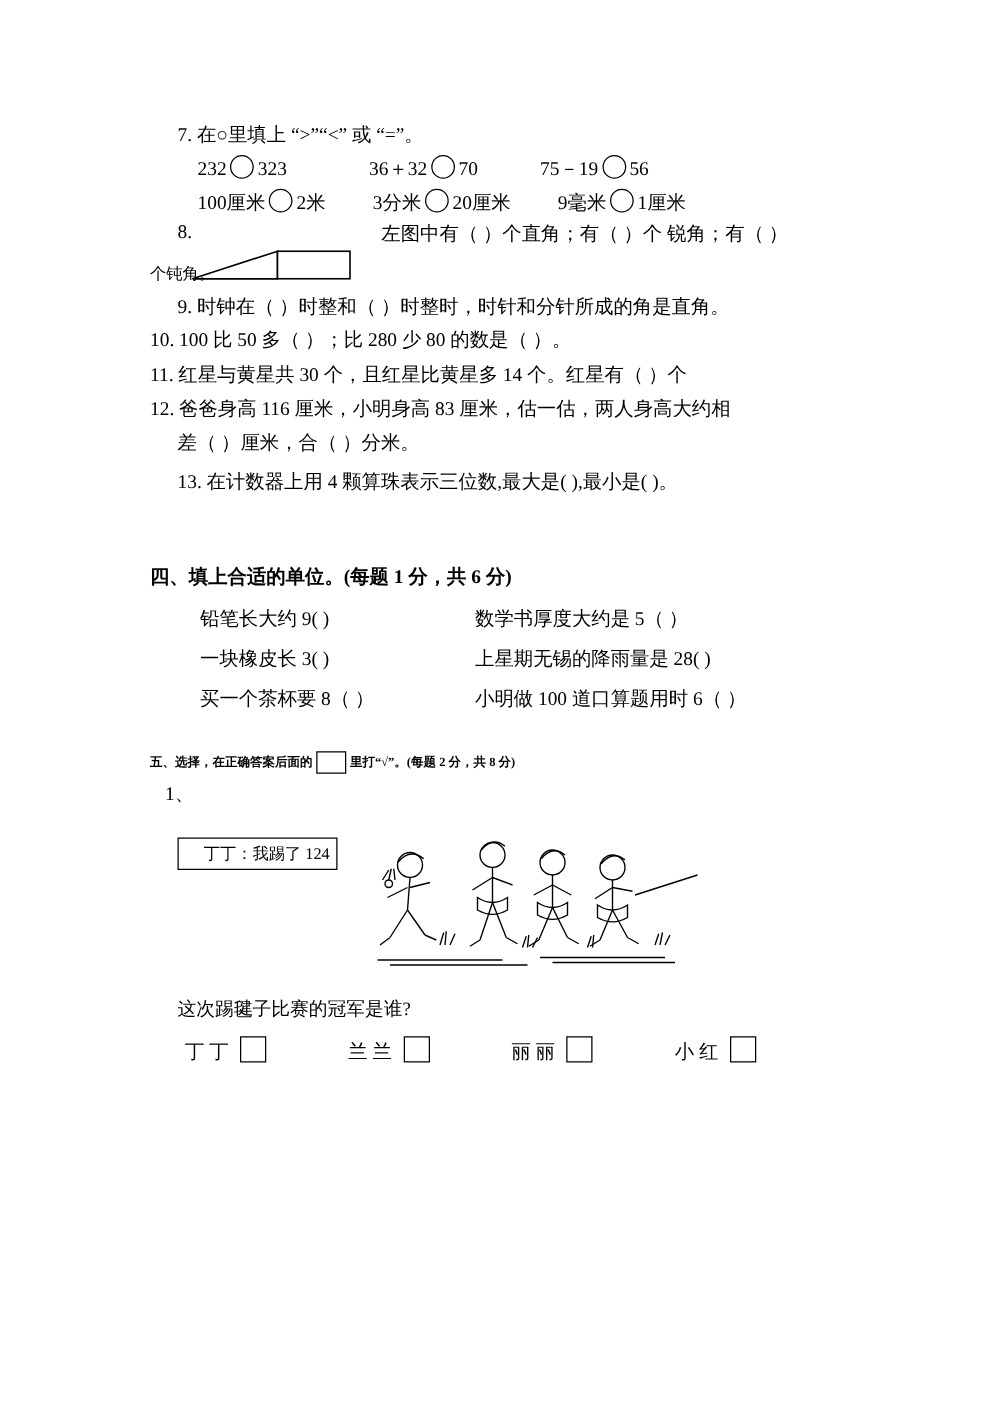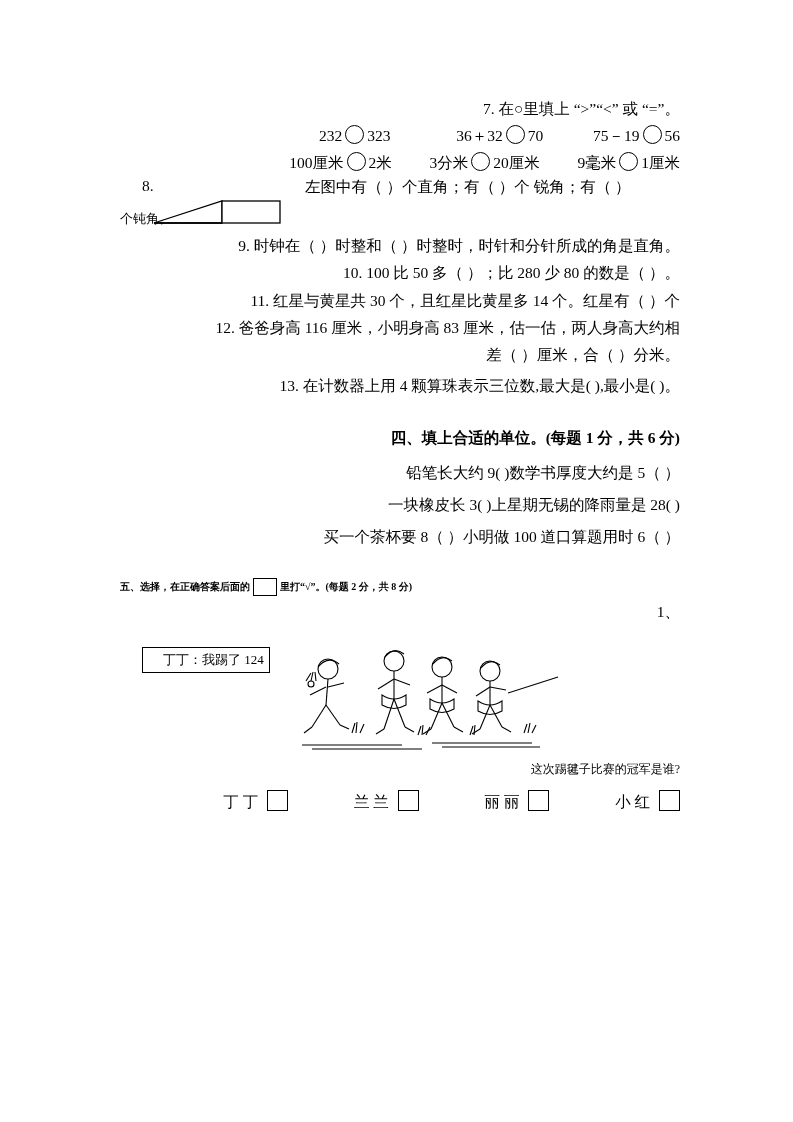--- a/index.html
+++ b/index.html
@@ -20,21 +20,20 @@
     left: 0; top: 0;
     width: 793px;
     height: 1122px;
     padding: 0;
   }
   .content {
     position: absolute;
     left: 120px;
     top: 96px;
     width: 560px;
-    text-align: right;
   }
   .line {
     font-size: 15.5px;
     line-height: 1.62;
     white-space: nowrap;
   }
   .row {
     margin-bottom: 2px;
   }
   .indent1 { padding-left: 22px; }
@@ -137,22 +136,23 @@
     font-size: 13px;
     padding: 3px 5px;
     background: #fff;
     white-space: nowrap;
     font-family: "Liberation Serif", serif;
   }
   .bubble-left { left: 0px; top: 18px; padding-left: 20px; }
   .bubble-right { right: 0px; top: 8px; }
 
   .question-text {
-    font-size: 12px;
+    font-size: 15px;
     padding-left: 22px;
+    margin-top: 14px;
   }
   .choices {
     font-size: 15.5px;
     padding-left: 28px;
     margin-top: 12px;
     white-space: nowrap;
   }
   .chk {
     display: inline-block;
     width: 19px;
@@ -202,21 +202,21 @@
       <div class="q8after">个钝角。</div>
     </div>
 
     <div class="row line indent1">9. 时钟在（    ）时整和（    ）时整时，时针和分针所成的角是直角。</div>
     <div class="row line">10.    100 比 50 多（      ）；比 280 少 80 的数是（      ）。</div>
     <div class="row line">11.     红星与黄星共 30 个，且红星比黄星多 14 个。红星有（      ）个</div>
     <div class="row line">12. 爸爸身高 116 厘米，小明身高 83 厘米，估一估，两人身高大约相</div>
     <div class="row line indent1">差（       ）厘米，合（      ）分米。</div>
     <div class="row line indent1" style="margin-top:6px;">13. 在计数器上用 4 颗算珠表示三位数,最大是(        ),最小是(       )。</div>
 
-    <div class="sec-head" style="margin-top:30px;">四、填上合适的单位。(每题 1 分，共 6 分)</div>
+    <div class="sec-head" style="margin-top:53px;">四、填上合适的单位。(每题 1 分，共 6 分)</div>
 
     <div class="unit-row">
       <span class="unit-col2">铅笔长大约 9(            )</span><span>数学书厚度大约是 5（            ）</span>
     </div>
     <div class="unit-row">
       <span class="unit-col2">一块橡皮长 3(            )</span><span>上星期无锡的降雨量是 28(            )</span>
     </div>
     <div class="unit-row">
       <span class="unit-col2">买一个茶杯要 8（         ）</span><span>小明做 100 道口算题用时 6（       ）</span>
     </div>

